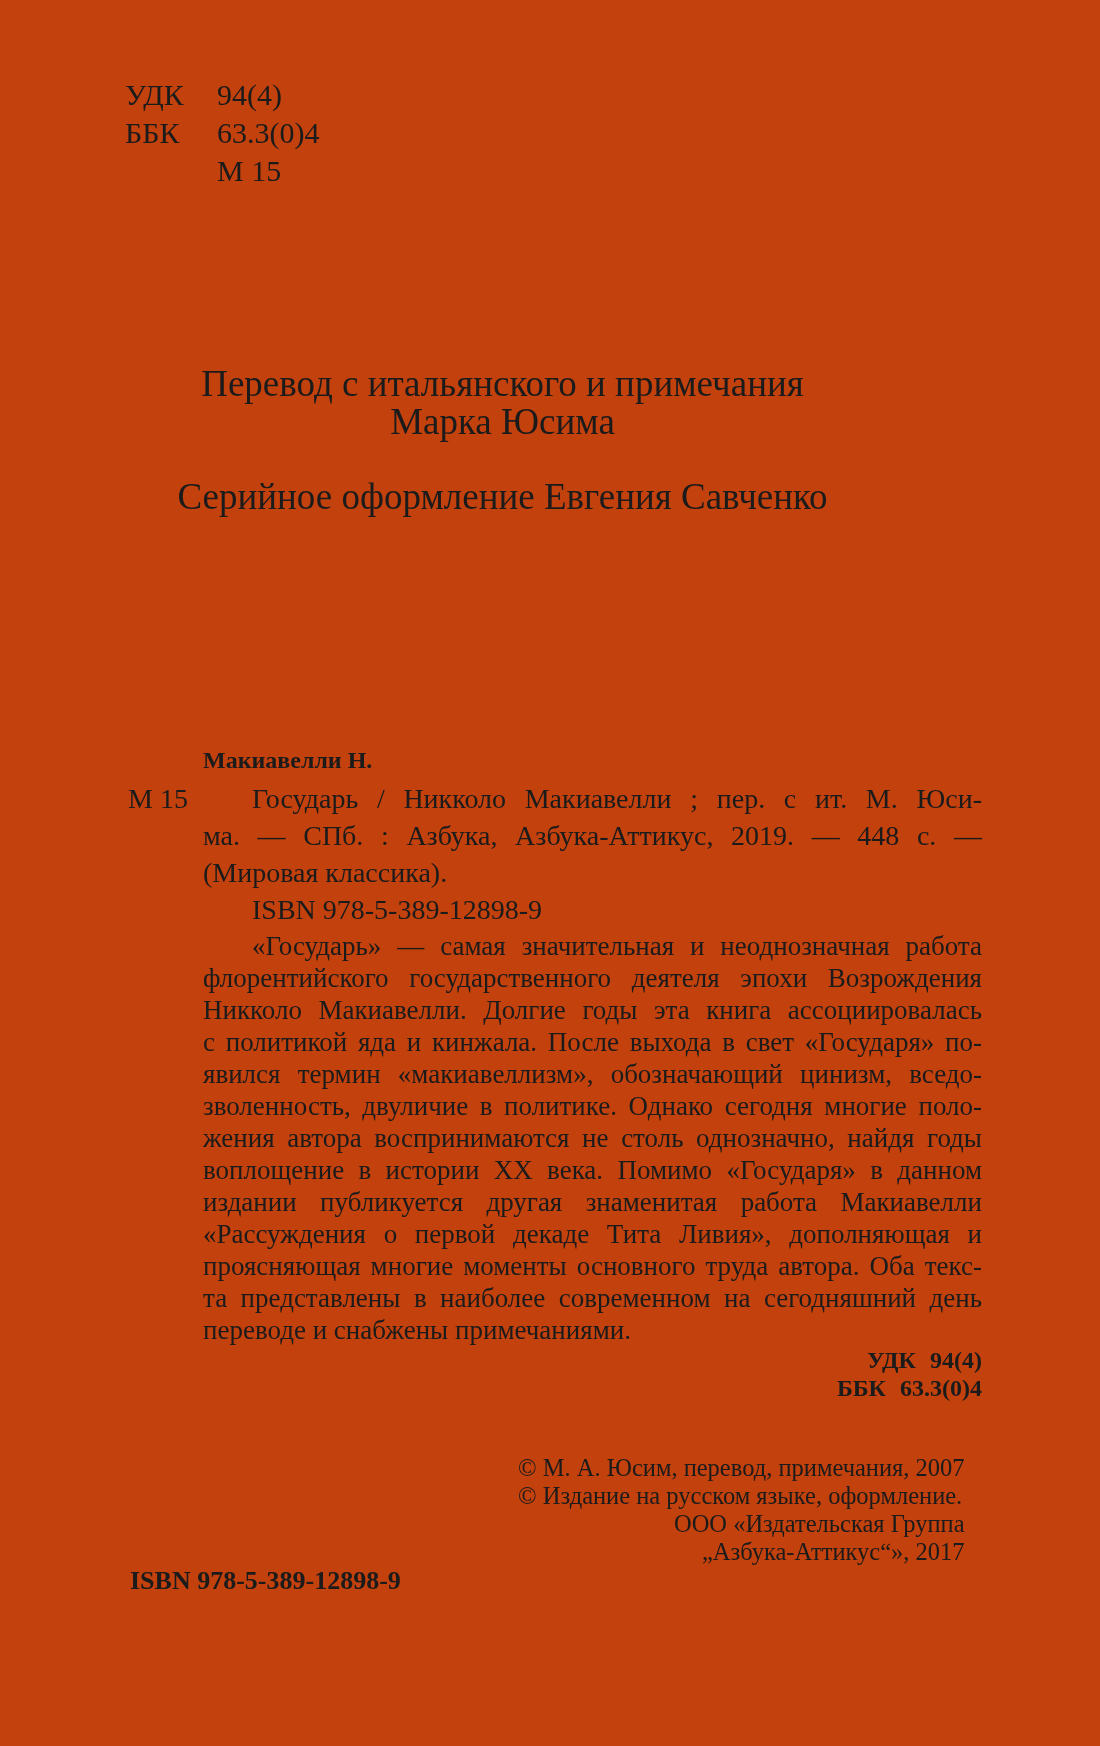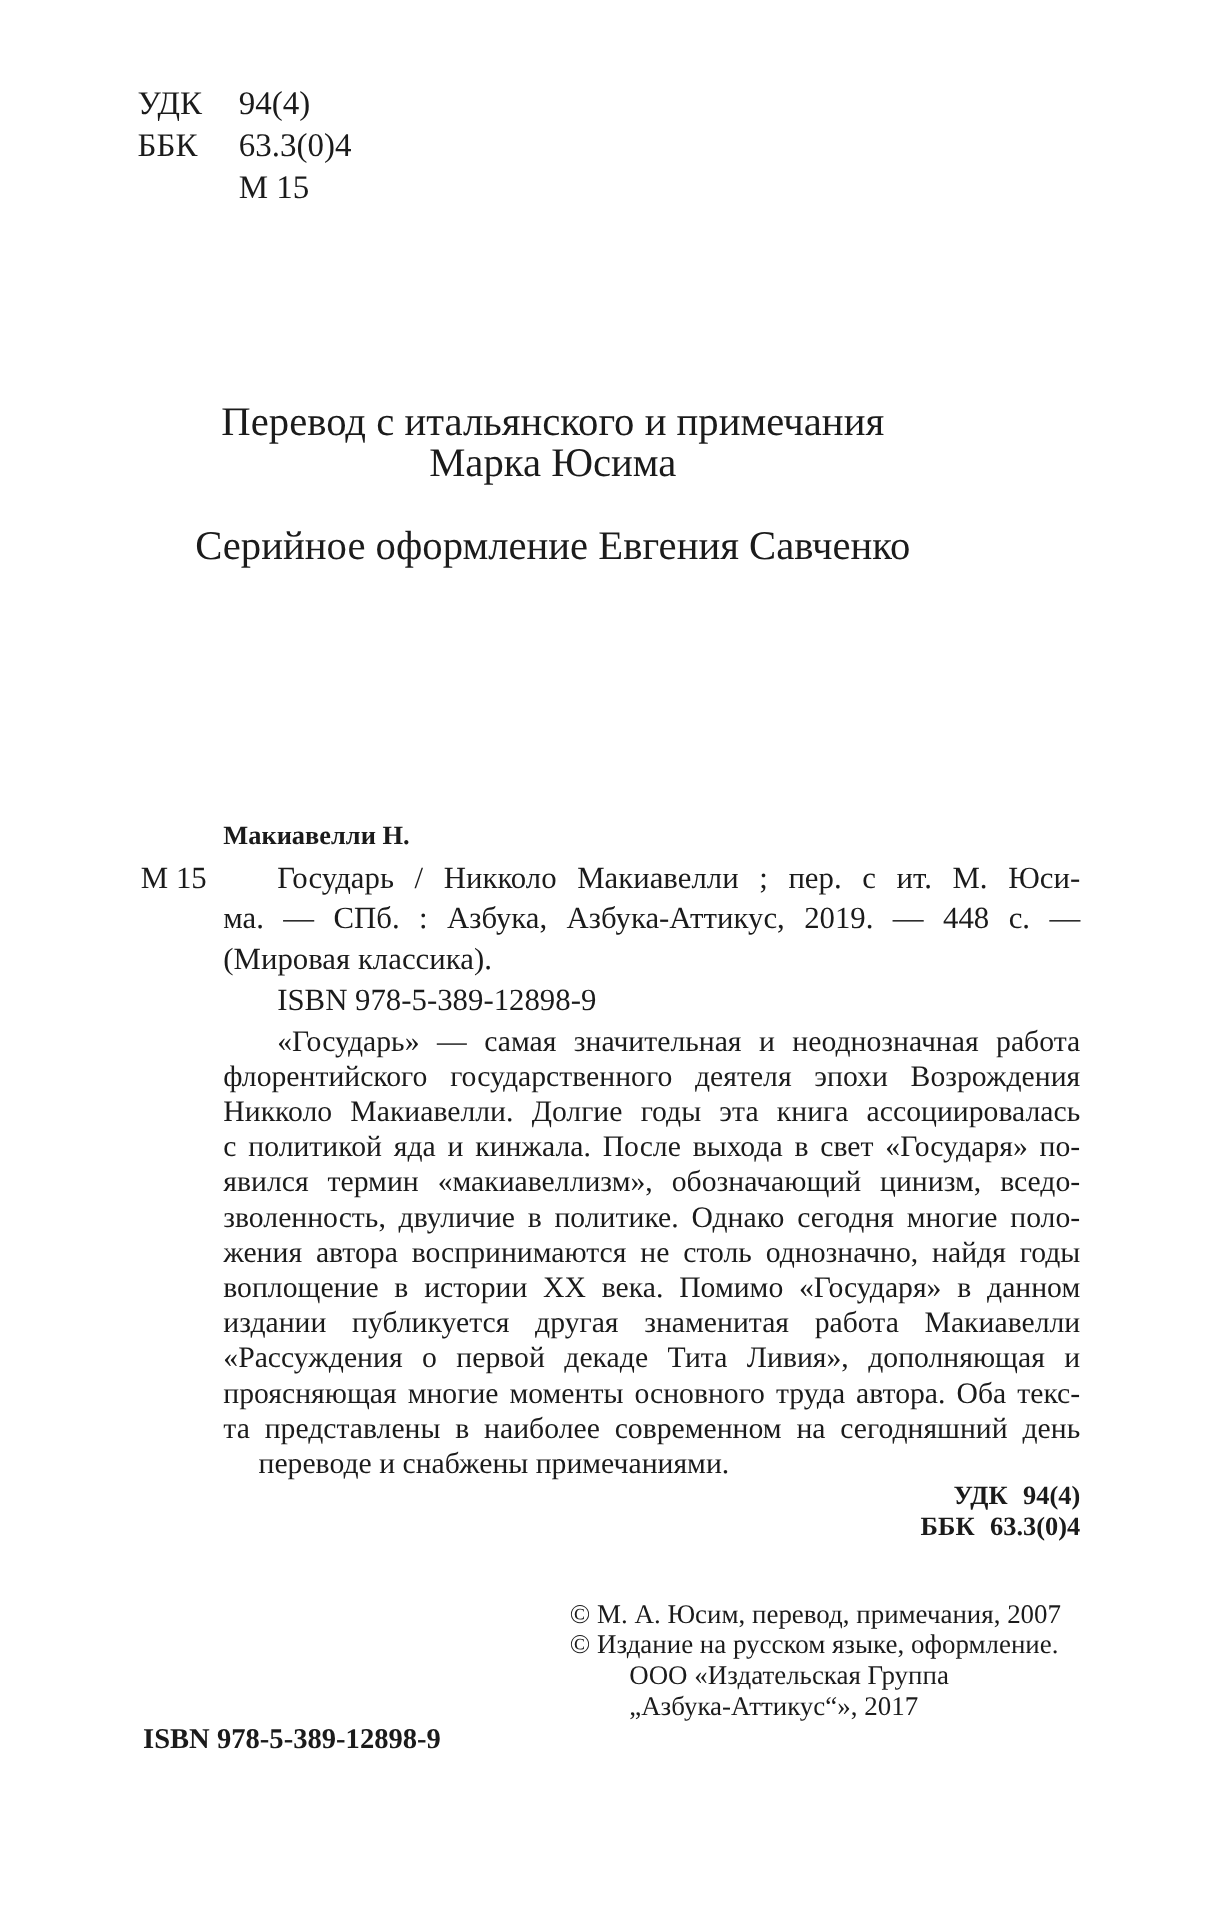--- a/index.html
+++ b/index.html
@@ -1,21 +1,21 @@
 <!DOCTYPE html>
 <html lang="ru"><head>
 <meta charset="utf-8">
 <style>
   html, body { margin: 0; padding: 0; background: #e8e8e8; }
   .page {
     position: relative;
     width: 1100px;
     height: 1746px;
     margin: 0 auto;
-    background: #ffffff;
+    background: #c2410c;
     color: #1b1b1b;
     font-family: "Liberation Serif", "DejaVu Serif", serif;
     overflow: hidden;
   }
   
   .top-codes {
     position: absolute;
     left: 125px;
     top: 76px;
     font-size: 30px;
@@ -63,42 +63,42 @@
     font-size: 27px;
   }
   .annotation .ln {
     height: 32px;
     line-height: 32px;
     text-align: justify;
     text-align-last: justify;
     overflow: hidden;
   }
   .annotation .ln.first { padding-left: 49px; width: 730px; }
-  .annotation .ln.last { text-align-last: left; margin-left: 32px; }
+  .annotation .ln.last { text-align-last: left; }
   
   .codes-right {
     position: absolute;
     left: 203px;
     top: 1346px;
     width: 779px;
     text-align: right;
     font-size: 24px;
     font-weight: bold;
     line-height: 28px;
   }
   .codes-right .gap { display: inline-block; width: 14px; }
   
   .copyright {
     position: absolute;
     left: 518px;
     top: 1454px;
     font-size: 24.5px;
     line-height: 28px;
   }
-  .copyright .indent { margin-left: 54px; }
+  .copyright .indent { margin-left: 17px; text-align: right; }
   .copyright sup { font-size: 60%; vertical-align: super; line-height: 0; }
   
   .isbn-bottom {
     position: absolute;
     left: 130px;
     top: 1566px;
     font-size: 26px;
     font-weight: bold;
   }
 </style>

